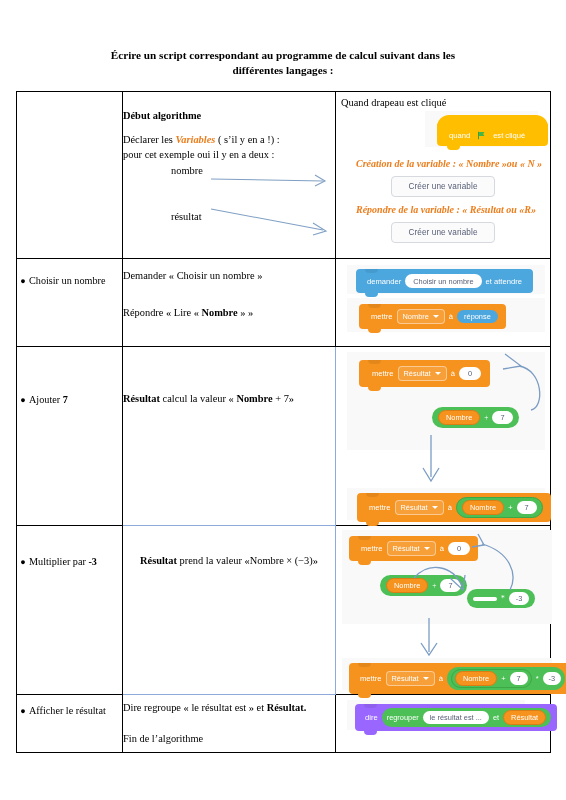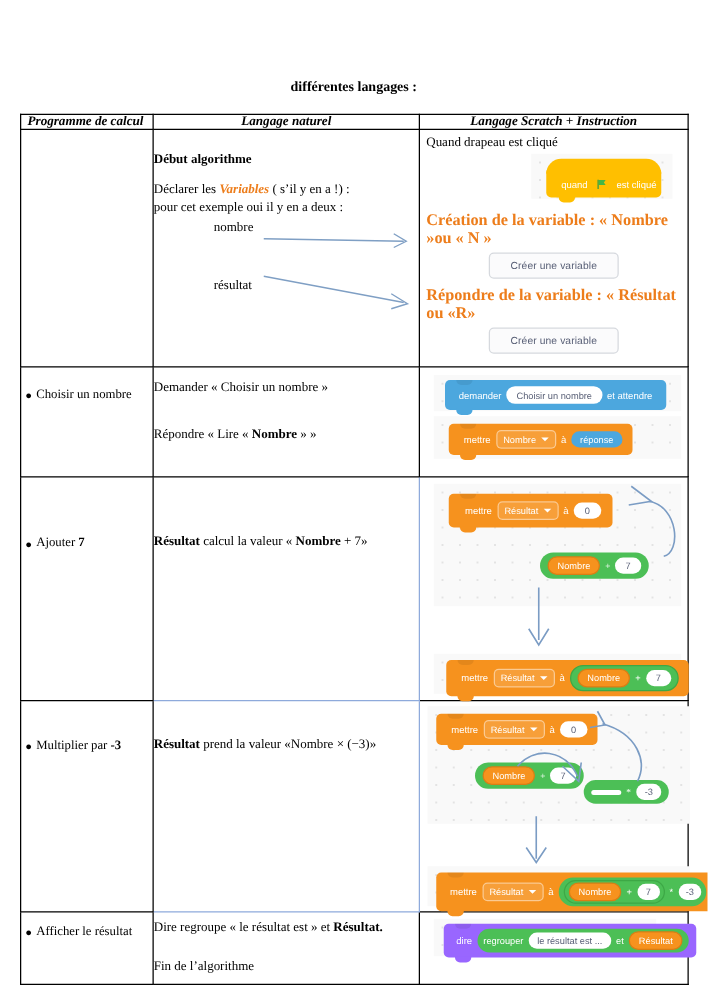--- a/index.html
+++ b/index.html
@@ -78,23 +78,25 @@
   
   .nl { font-size: 10.4px; line-height: 15px; color: #000; }
   .nl .b { font-weight: bold; margin-top: 16px; }
   .nl .orange-i { color: #ED7D1B; font-style: italic; font-weight: bold; }
 
   .indent-1 { padding-left: 48px; }
 
   
   .cre-ttl {
     color: #ED7D1B;
+    font-style: italic;
     font-weight: bold;
-    font-size: 13px;
+    font-size: 10px;
     line-height: 14px;
+    margin-left: 15px;
   }
   .plain-c { font-size: 10.4px; line-height: 14px; color: #000; }
 
   
   .creer-wrap { display: flex; justify-content: center; margin: 5px 0 6px 0; }
   .creer-btn {
     background: #fbfbfc;
     border: 1px solid #d6d9de;
     border-radius: 4px;
     color: #575e75;
@@ -123,21 +125,21 @@
     color: #ffffff;
     font-size: 7.6px;
     white-space: nowrap;
     position: relative;
   }
   .blk .lbl { padding: 0 4px; }
 
   
   .blk-hat {
     background: #FFBF00;
-    padding: 9px 0 6px 8px;
+    padding: 9px 19px 6px 8px;
     border-radius: 4px 4px 4px 4px;
     position: relative;
   }
   .blk-hat::before {
     content: "";
     position: absolute;
     left: 0; top: -7px; width: 100%; height: 12px;
     background: #FFBF00;
     border-radius: 28px 28px 0 0;
   }
@@ -228,37 +230,32 @@
   svg.anno { position: absolute; overflow: visible; pointer-events: none; }
   .arrow-blue { stroke: #7f9fc4; fill: none; stroke-width: 1.1; }
   .arrow-blue-thick { stroke: #7b9cc4; fill: none; stroke-width: 1.3; }
 </style>
 </head>
 <body>
 
 <div id="page">
 
   <div class="doc-title">
-    <br>
+    <span>Écrire un script correspondant au programme de calcul suivant dans les</span><br>
     <span>différentes langages  :</span>
   </div>
 
   <table class="tbl">
     <colgroup>
         <col class="col-a">
         <col class="col-b">
         <col class="col-c">
       </colgroup>
 
     <tbody>
-        <tr>
-      <td class="hdr left">Programme de calcul</td>
-      <td class="hdr">Langage naturel</td>
-      <td class="hdr">Langage Scratch + Instruction</td>
-    </tr>
 
     <tr>
       <td class="cell-a" style="height:155px;"></td>
 
       <td class="cell">
         <div class="nl" style="height:150px; position:relative;">
           <div class="b" style="margin-bottom:9px;">Début algorithme</div>
           <div>
             <span>Déclarer les </span><span class="orange-i">Variables</span><span> ( s’il y en a !) :</span>
           </div>
@@ -406,21 +403,21 @@
     </tr>
 
     <tr>
       <td class="cell-a" style="height:160px;">
         <div class="bullet-row" style="margin-top:29px;">
           <span class="bullet-dot">●</span>
           <span class="bullet-txt"><span>Multiplier par </span><b>-3</b></span>
         </div>
       </td>
 
-      <td class="cell" style="border-color:#8eaadb;">
+      <td class="cell" style="border-color:#8eaadb;text-align:center;">
         <div class="nl" style="margin-top:27px;">
           <span class="b">Résultat</span><span> prend la valeur «Nombre × (−3)»</span>
         </div>
       </td>
 
       <td class="cell" style="padding:4px 5px; position:relative;">
         <div class="scratch-pane" style="width:210px; height:94px; margin-left:1px; position:relative;">
           <div class="blk blk-stack c-data" style="position:absolute; left:7px; top:6px; padding:5px 8px;">
             <span class="lbl">mettre</span>
             <span class="ddown">

